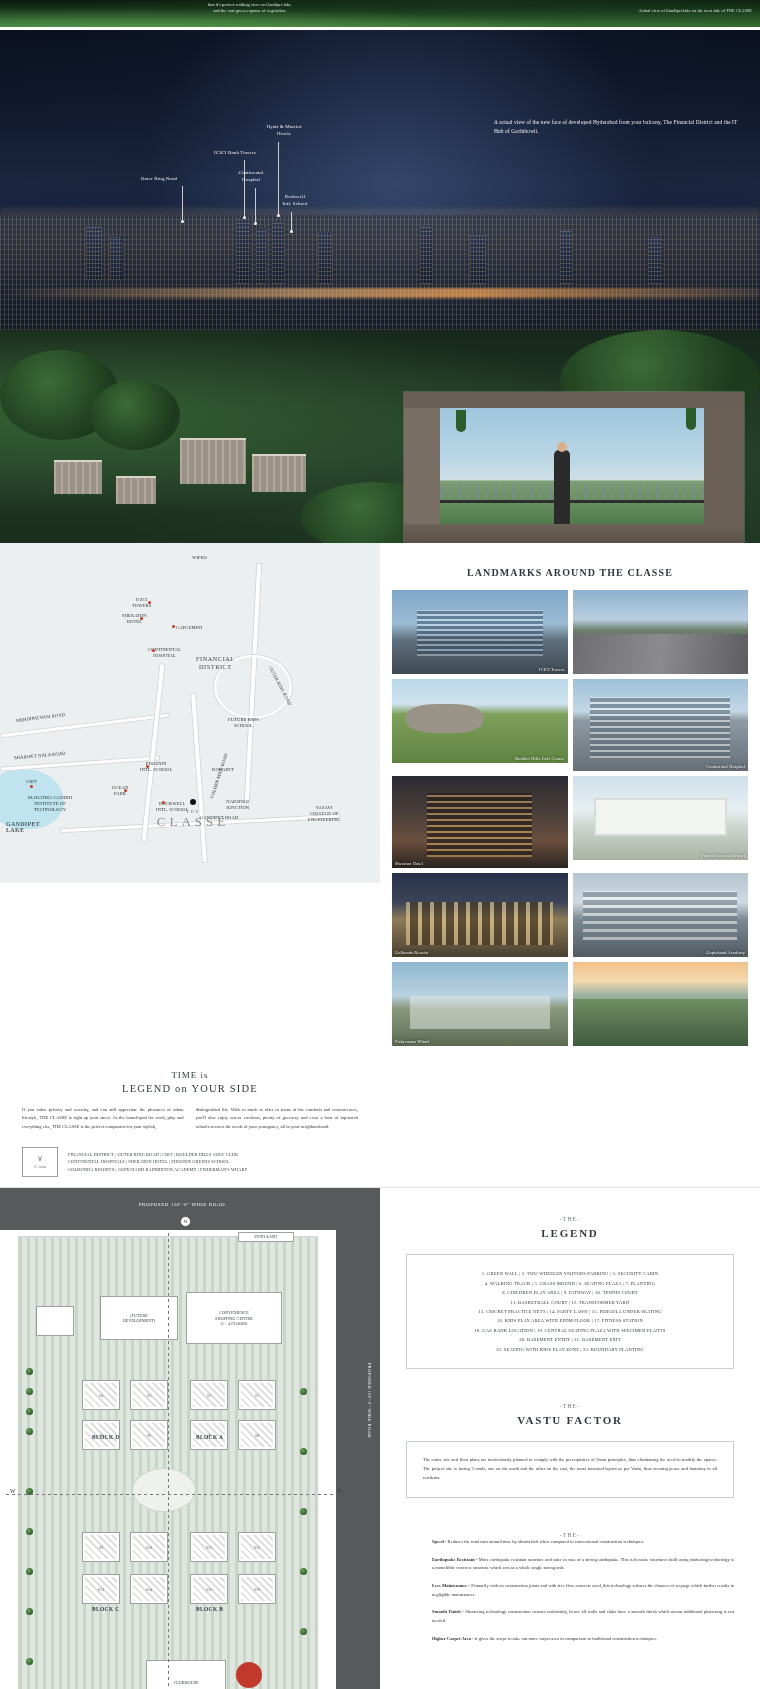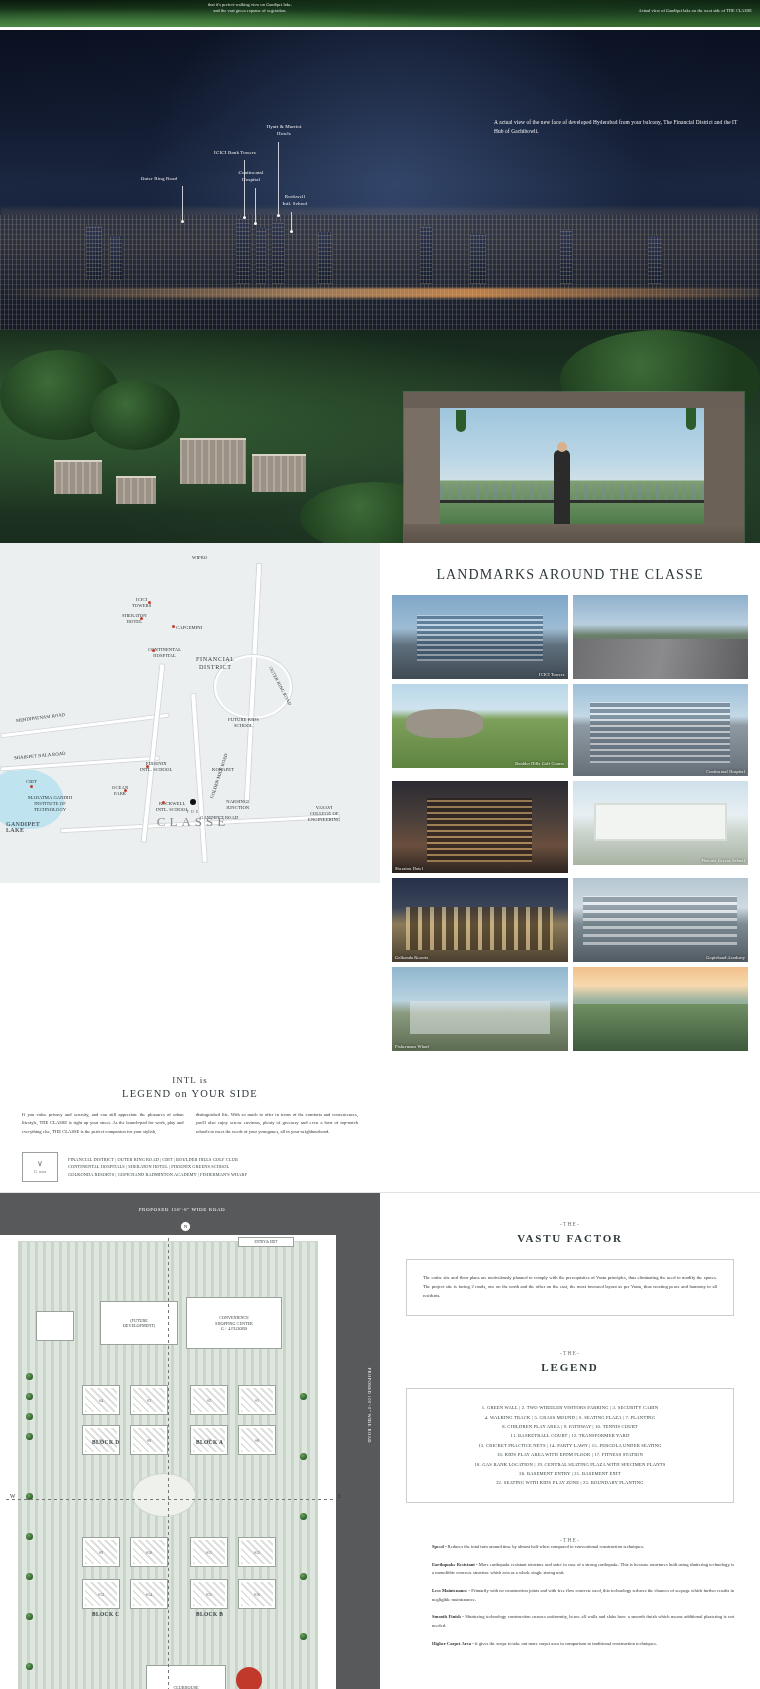--- a/index.html
+++ b/index.html
@@ -204,23 +204,23 @@
     position:absolute; left:128px; top:256px; width:130px; text-align:center;
   }
   .mapwrap .classe .cdot { width:6px;height:6px;border-radius:50%;background:#111;margin:0 auto 4px; }
   .mapwrap .classe .the { font-size:4.6px; letter-spacing:1.6px; color:#777; }
   .mapwrap .classe .nm { font-size:13px; letter-spacing:4px; color:#8b8b8b; font-family:"Liberation Serif",serif; }
 
   .landwrap { width:380px; padding:14px 12px 6px 12px; }
   .landwrap h3 {
     margin:10px 0 12px;
     text-align:center;
-    font-size:14px;
+    font-size:10px;
     letter-spacing:1.1px;
-    font-weight:normal;
+    font-weight:bold;
     color:#2f3a3d;
     font-family:"Liberation Serif",serif;
   }
   .grid {
     display:grid;
     grid-template-columns:1fr 1fr;
     gap:5px;
   }
   .ph { position:relative; height:84px; overflow:hidden; }
   .ph .cap {
@@ -535,21 +535,21 @@
             <span class="cap left">Fishermans Wharf</span>
           </div>
           <div class="ph p-sports">
             <span class="cap">ORO Sports Village</span>
           </div>
         </div>
       </div>
     </div>
 
     <div class="timeblock">
-      <div class="t1">INTL is</div>
+      <div class="t1">TIME is</div>
       <div class="t2">LEGEND on YOUR SIDE</div>
       <div class="cols">
         <p>If you value privacy and serenity, and can still appreciate the pleasures of urban lifestyle, THE CLASSE is right up your street. As the launch-pad for work, play and everything else, THE CLASSE is the perfect companion for your stylish,</p>
         <p>distinguished life. With so much to offer in terms of the comforts and conveniences, you'll also enjoy serene environs, plenty of greenery and even a host of top-notch schools to meet the needs of your youngones, all in your neighbourhood.</p>
       </div>
       <div class="footer">
         <div class="badge">
           <span class="chev">∨</span>
           <span class="mins">15 mins</span>
         </div>
@@ -627,39 +627,39 @@
       <div class="axis v" style="left:168px; top:44px; height:520px; width:1px;"></div>
       <div class="compass-letter" style="left:10px;  top:300px;">W</div>
       <div class="compass-letter" style="left:338px; top:300px;">E</div>
 
     </div>
 
     <div class="txtcol">
 
       <div class="blk">
         <div class="eyebrow">-THE-</div>
-        <h4>VASTU FACTOR</h4>
-        <div class="vastubox">
-          <p>The entire site and floor plans are meticulously planned to comply with the prerequisites of Vastu principles, thus eliminating the need to modify the spaces. The project site is facing 2 roads, one on the north and the other on the east, the most favoured layout as per Vastu, thus creating peace and harmony to all residents.</p>
-        </div>
-      </div>
-
-      <div class="blk">
-        <div class="eyebrow">-THE-</div>
         <h4>LEGEND</h4>
         <div class="legendbox">
           <div class="line">1. GREEN WALL | 2. TWO WHEELER VISITORS PARKING | 3. SECURITY CABIN</div>
           <div class="line">4. WALKING TRACK | 5. GRASS MOUND | 6. SEATING PLAZA | 7. PLANTING</div>
           <div class="line">8. CHILDREN PLAY AREA | 9. PATHWAY | 10. TENNIS COURT</div>
           <div class="line">11. BASKETBALL COURT | 12. TRANSFORMER YARD</div>
           <div class="line">13. CRICKET PRACTICE NETS | 14. PARTY LAWN | 15. PERGOLA UNDER SEATING</div>
           <div class="line">16. KIDS PLAY AREA WITH EPDM FLOOR | 17. FITNESS STATION</div>
           <div class="line">18. GAS BANK LOCATION | 19. CENTRAL SEATING PLAZA WITH SPECIMEN PLANTS</div>
           <div class="line">20. BASEMENT ENTRY | 21. BASEMENT EXIT</div>
           <div class="line">22. SEATING WITH KIDS PLAY ZONE | 23. BOUNDARY PLANTING</div>
+        </div>
+      </div>
+
+      <div class="blk">
+        <div class="eyebrow">-THE-</div>
+        <h4>VASTU FACTOR</h4>
+        <div class="vastubox">
+          <p>The entire site and floor plans are meticulously planned to comply with the prerequisites of Vastu principles, thus eliminating the need to modify the spaces. The project site is facing 2 roads, one on the north and the other on the east, the most favoured layout as per Vastu, thus creating peace and harmony to all residents.</p>
         </div>
       </div>
 
       <div class="blk">
         <div class="eyebrow">-THE-</div>
         <div class="merits">
           <p>
             <b>Speed</b>
             <span>- Reduces the total turn around time by almost half when compared to conventional construction techniques.</span>
           </p>

